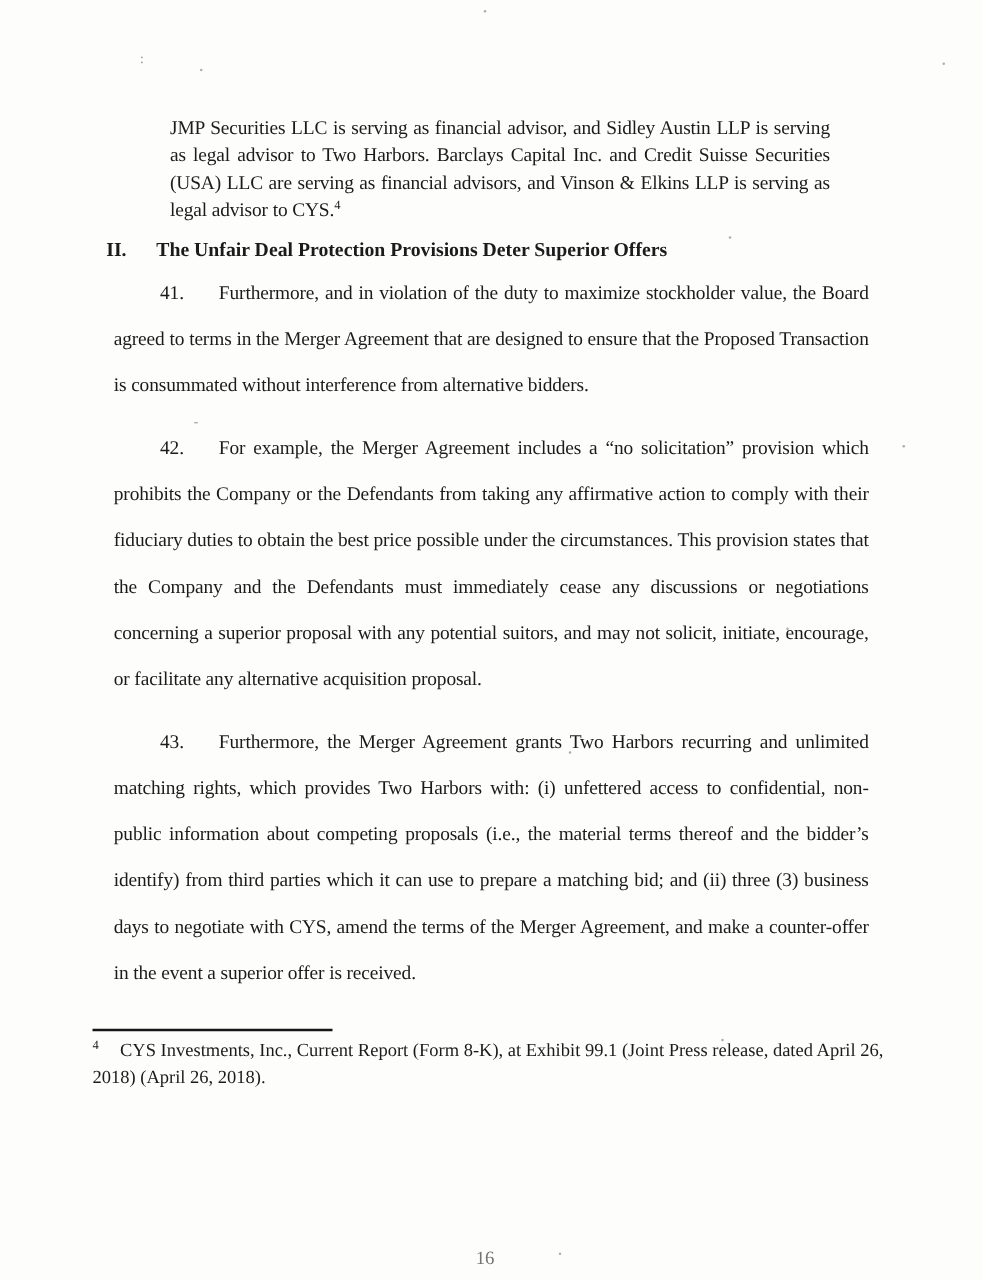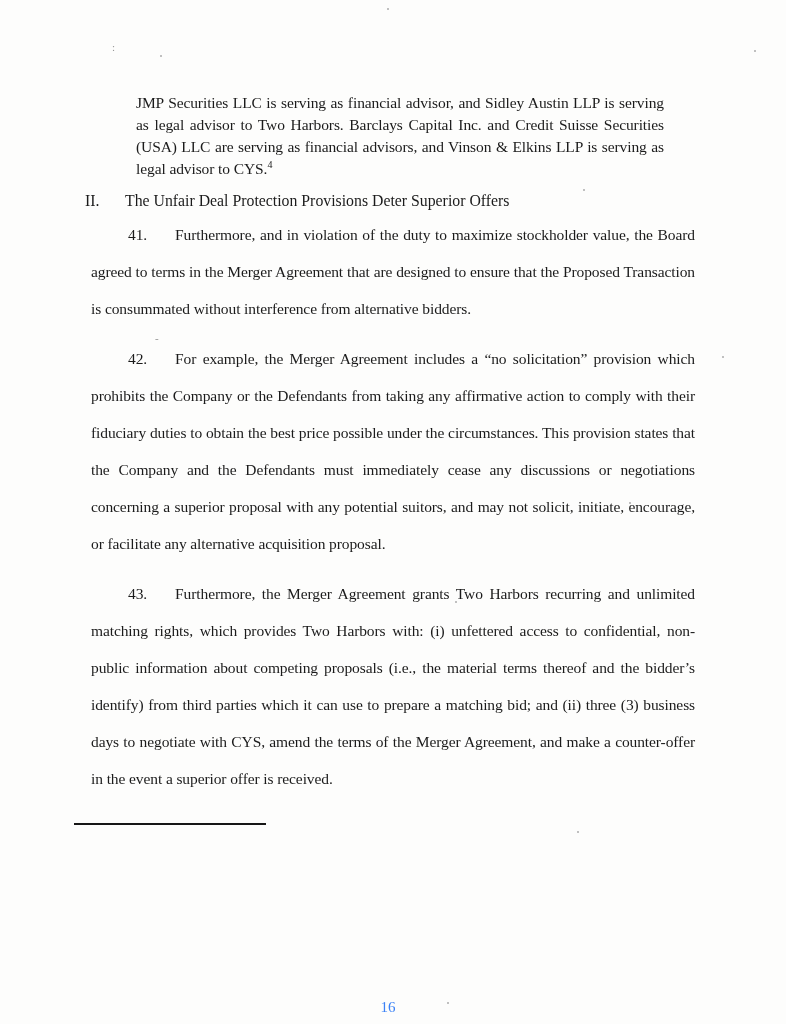--- a/index.html
+++ b/index.html
@@ -29,21 +29,21 @@
   .quote + .quote { margin-top: 4px; font-family: Liberation Mono, monospace; }
   sup.fnref {
     font-size: 10px;
     vertical-align: super;
     line-height: 0;
   }
   
   .heading {
     margin-top: 10px;
     padding-left: 7px;
-    font-weight: normal;
+    font-weight: bold;
     font-size: 15.8px;
     line-height: 22px;
   }
   .heading .hnum {
     display: inline-block;
     width: 40px;
   }
   
   .para {
     margin: 13px;
@@ -77,21 +77,21 @@
     margin-right: 17px;
     line-height: 0;
   }
   .page-number {
     position: absolute;
     left: 0;
     right: 10px;
     bottom: 8px;
     text-align: center;
     font-size: 15px;
-    color: #3b82f6;
+    color: #737373;
   }
   
   .speck {
     position: absolute;
     color: #6d6d6d;
     font-size: 11px;
     line-height: 11px;
     opacity: 0.75;
     pointer-events: none;
   }
@@ -137,16 +137,19 @@
 
   <p class="para">
     <span class="pnum">42.</span><span class="tab"></span><span>For example, the Merger Agreement includes a “no solicitation” provision which prohibits the Company or the Defendants from taking any affirmative action to comply with their fiduciary duties to obtain the best price possible under the circumstances.  This provision states that the Company and the Defendants must immediately cease any discussions or negotiations concerning a superior proposal with any potential suitors, and may not solicit, initiate, encourage, or facilitate any alternative acquisition proposal.</span>
   </p>
 
   <p class="para">
     <span class="pnum">43.</span><span class="tab"></span><span>Furthermore, the Merger Agreement grants Two Harbors recurring and unlimited matching rights, which provides Two Harbors with: (i) unfettered access to confidential, non-public information about competing proposals (</span><span class="italic">i.e.,</span><span> the material terms thereof and the bidder’s identify) from third parties which it can use to prepare a matching bid; and (ii) three (3) business days to negotiate with CYS, amend the terms of the Merger Agreement, and make a counter-offer in the event a superior offer is received.</span>
   </p>
 
   <div class="footnote-rule"></div>
+  <div class="footnote">
+    <sup class="fnmark">4</sup><span>CYS Investments, Inc., Current Report (Form 8-K), at Exhibit 99.1 (Joint Press release, dated April 26, 2018) (April 26, 2018).</span>
+  </div>
 
   <div class="page-number">16</div>
 
 </div>
 
 </body></html>

